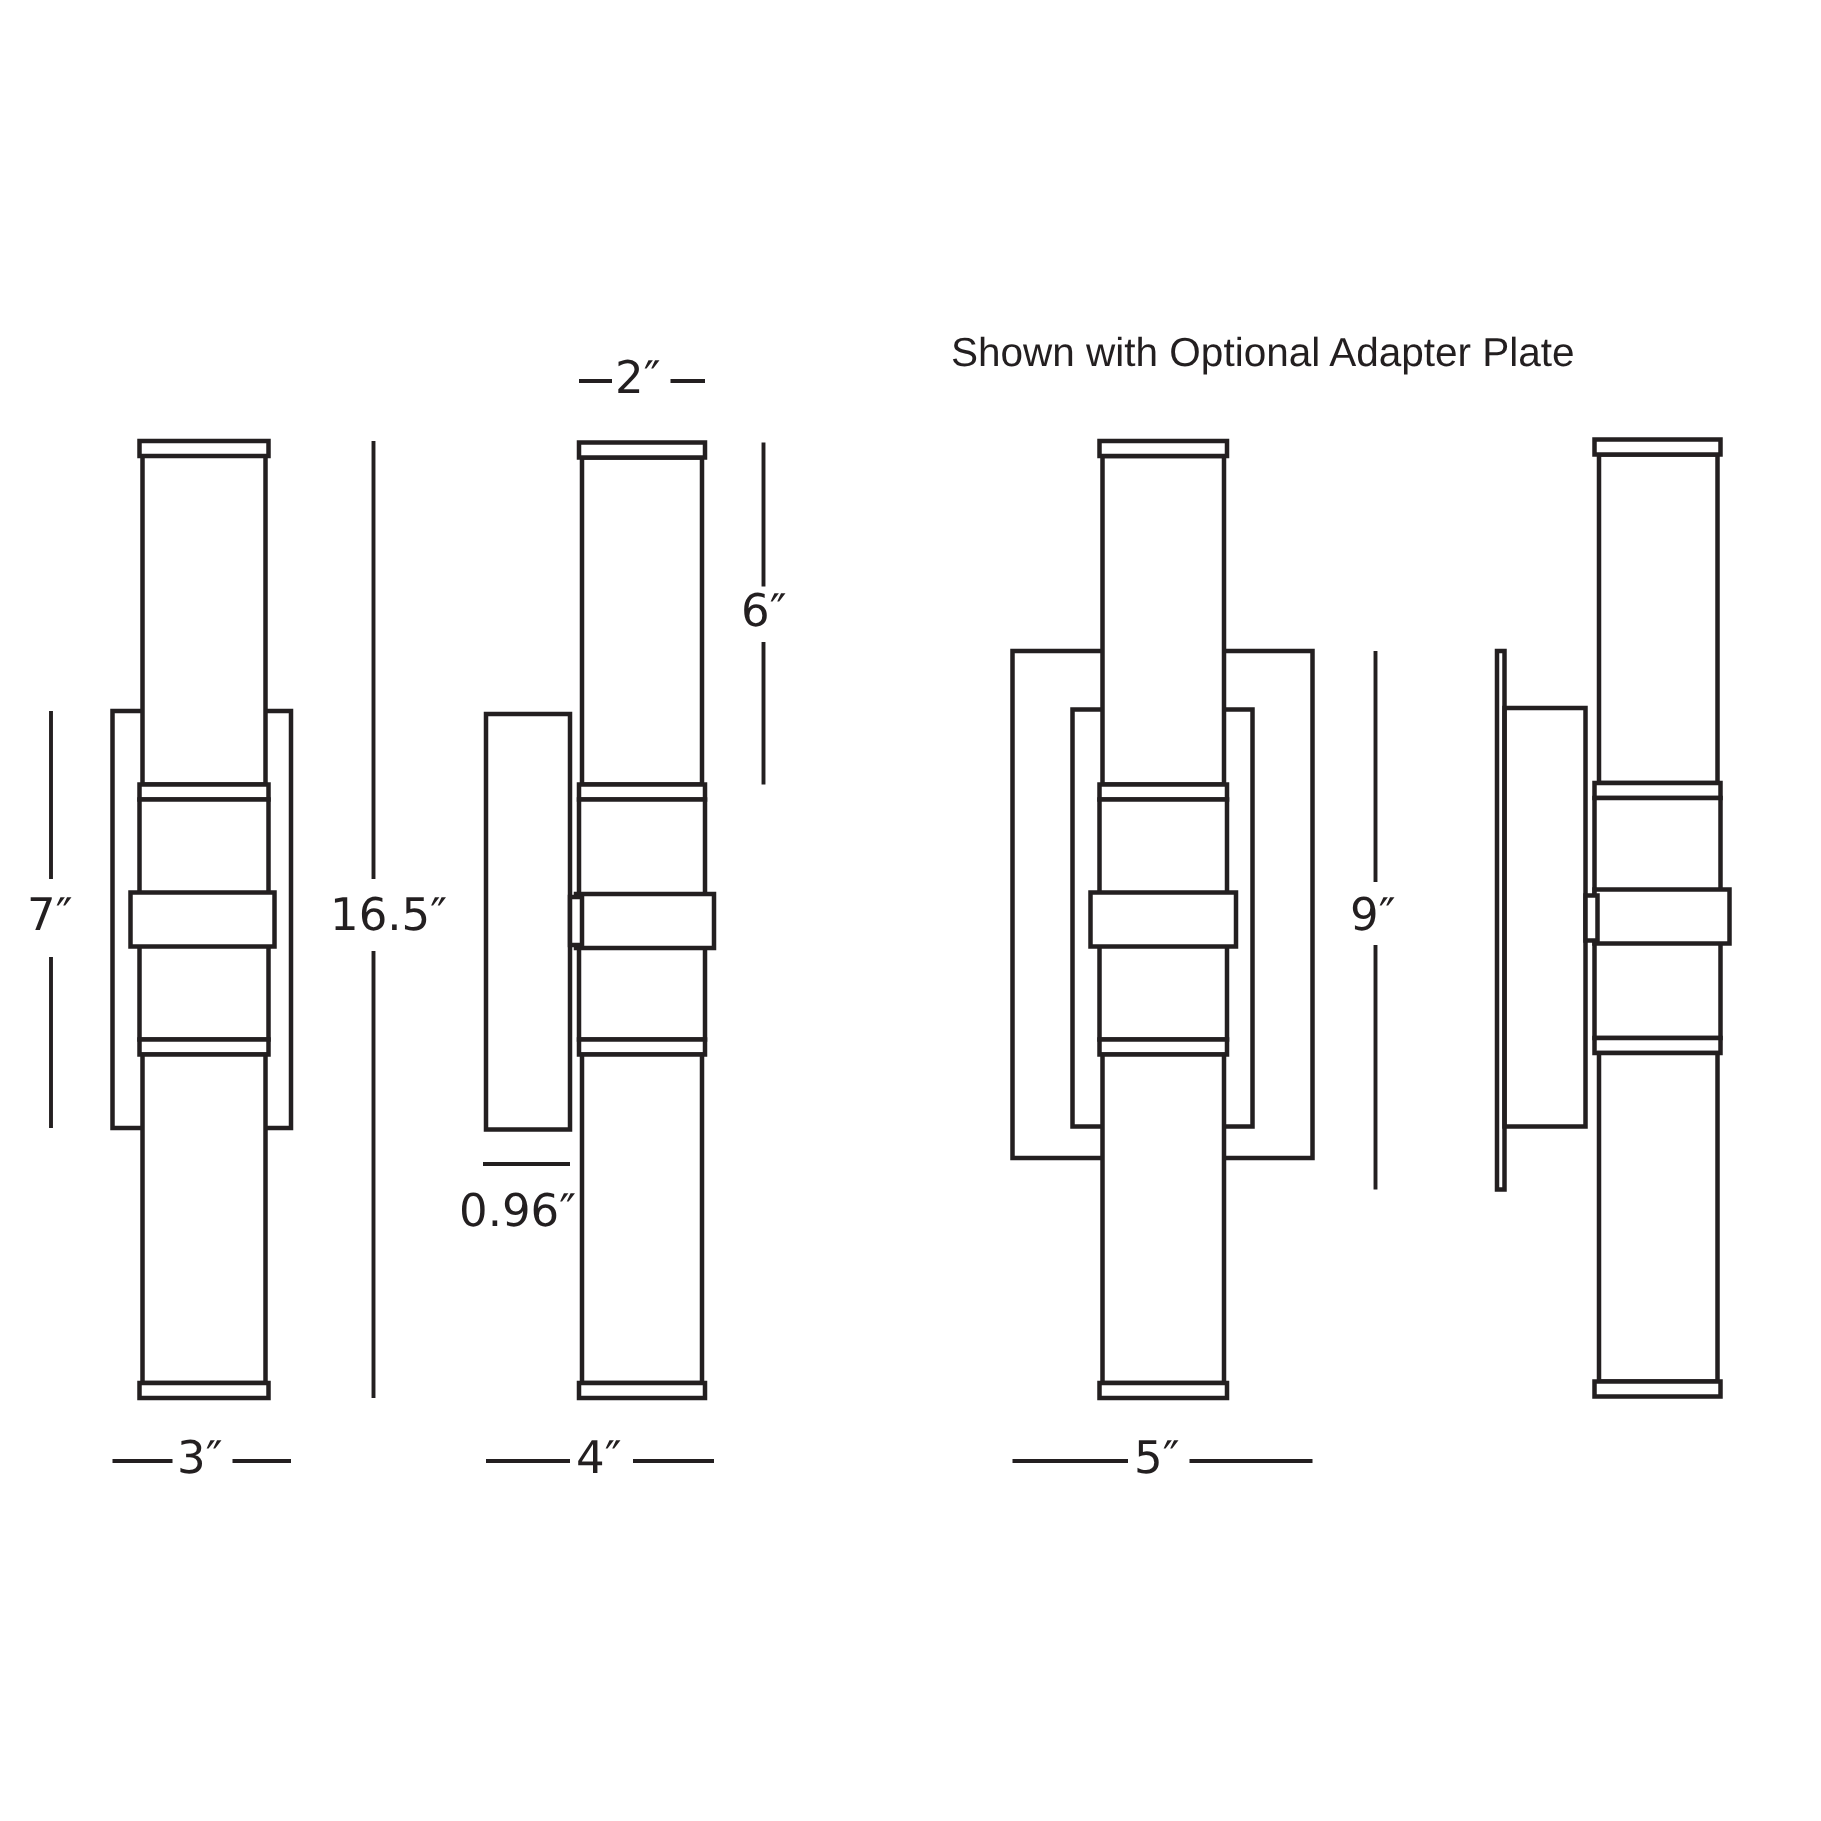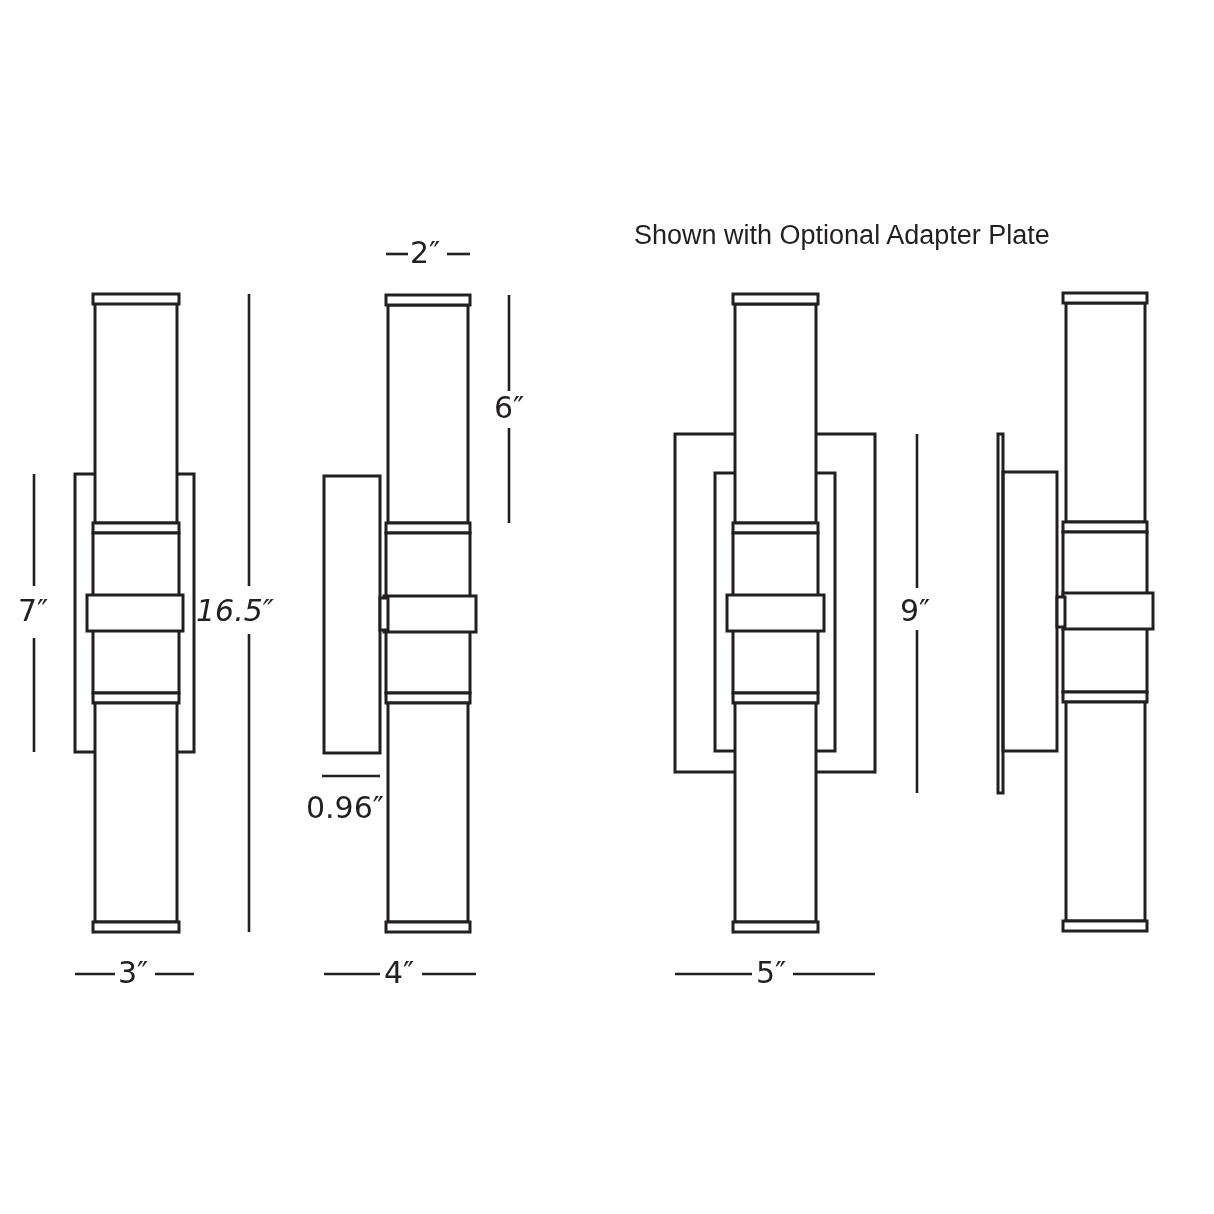--- a/index.html
+++ b/index.html
@@ -91,21 +91,21 @@
     <rect class="lnf" x="1057" y="597" width="8" height="30"></rect>
     <rect class="lnf" x="1063" y="692" width="84" height="10"></rect>
     <rect class="lnf" x="1066" y="702" width="79" height="219"></rect>
     <rect class="lnf" x="1063" y="921" width="84" height="10"></rect>
   </g>
 </svg>
 
 <div class="title">Shown with Optional Adapter Plate</div>
 
 <div class="lbl" style="left:18px; top:596px;">7″</div>
-<div class="lbl" style="left:196px; top:596px;font-style:italic;">16.5″</div>
+<div class="lbl" style="left:220px; top:596px;">16.5″</div>
 <div class="lbl" style="left:118px; top:958px;">3″</div>
 
 <div class="lbl" style="left:410px; top:238px;">2″</div>
 <div class="lbl" style="left:494px; top:393px;">6″</div>
 <div class="lbl" style="left:306px; top:793px;">0.96″</div>
 <div class="lbl" style="left:384px; top:958px;">4″</div>
 
 <div class="lbl" style="left:900px; top:596px;">9″</div>
 <div class="lbl" style="left:756px; top:958px;">5″</div>
 

